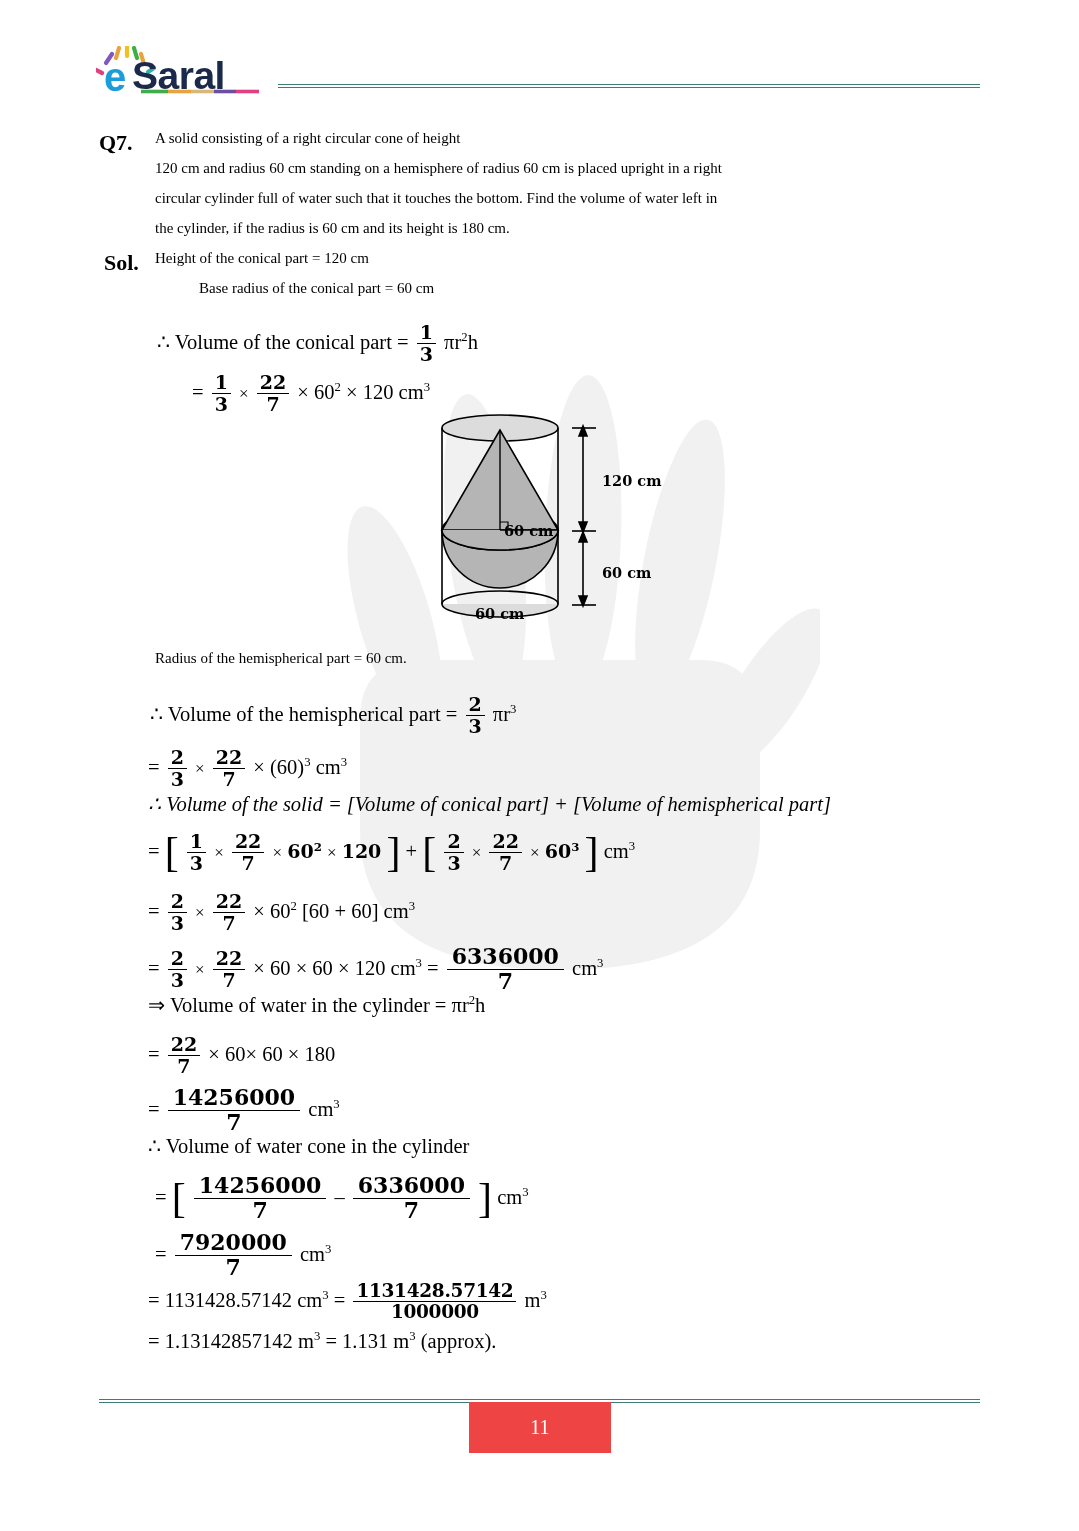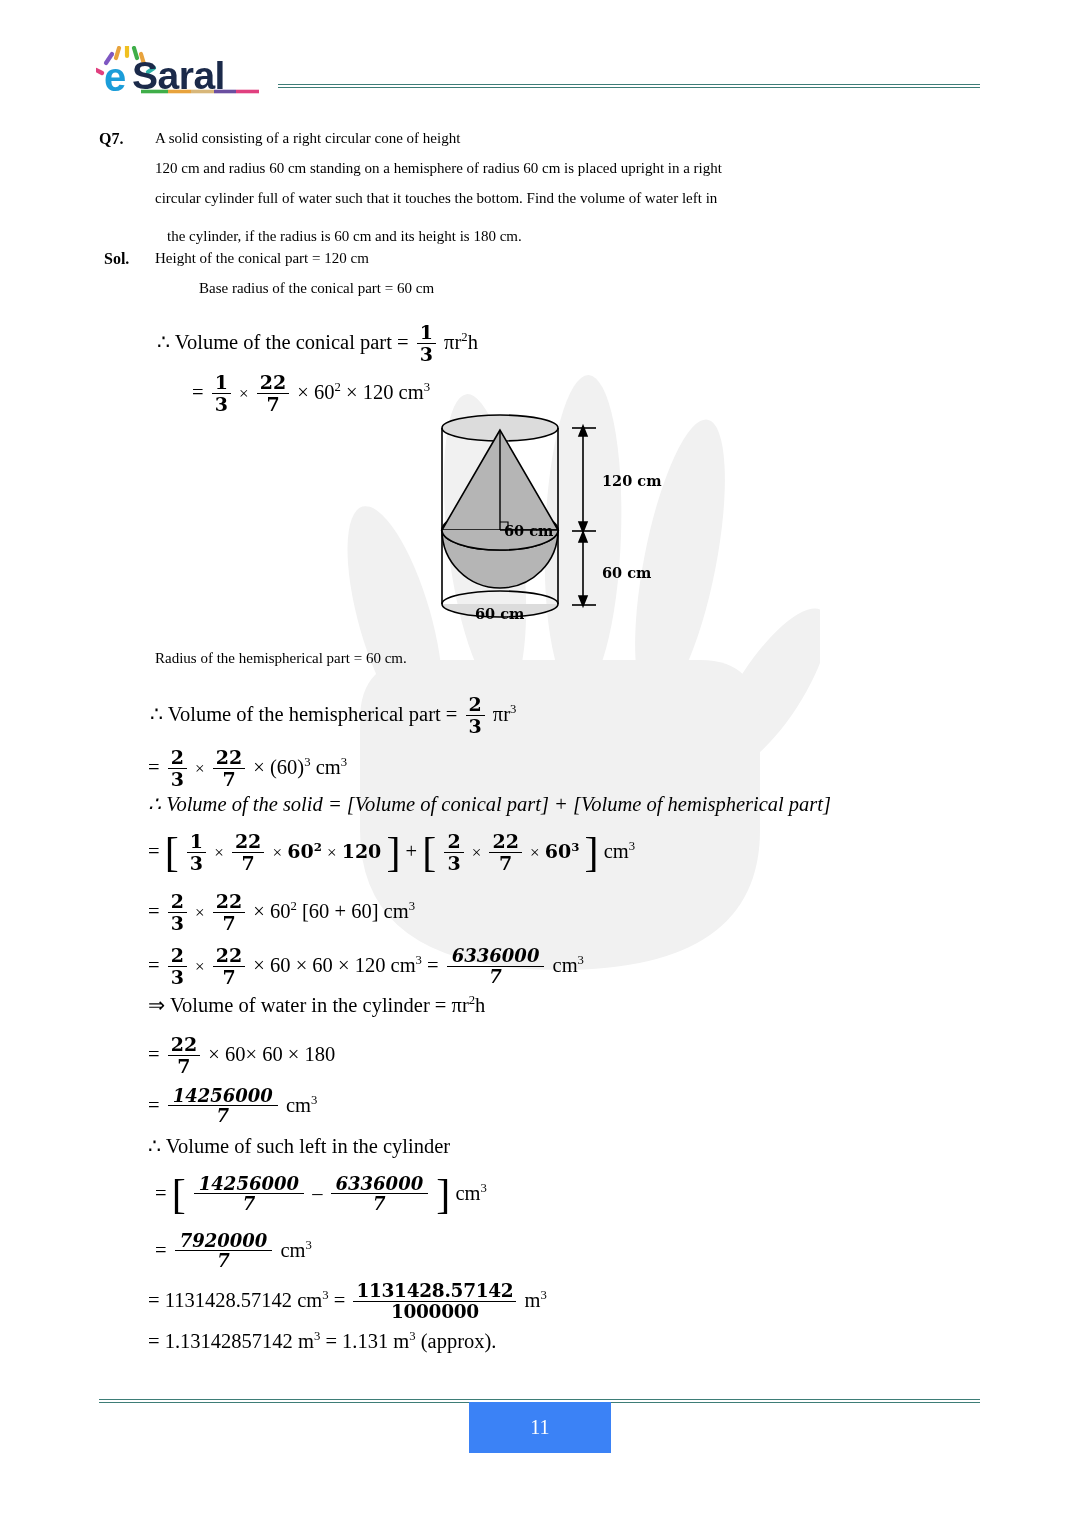--- a/index.html
+++ b/index.html
@@ -67,21 +67,21 @@
     left: 0; top: 0;
     width: 1079px;
     z-index: 3;
   }
   .row {
     position: absolute;
     white-space: nowrap;
   }
   .qlabel {
     font-weight: bold;
-    font-size: 16px;
+    font-size: 22px;
   }
   .qtext, .stext {
     font-size: 15px;
   }
 
   
   .math { font-size: 20.5px; white-space: nowrap; }
   .frac {
     display: inline-flex;
     flex-direction: column;
@@ -92,21 +92,21 @@
     top: -1px;
   }
   .frac .num, .frac .den {
     font-weight: bold;
     font-size: 19px;
     line-height: 1.08;
     padding: 0 3px;
     font-family: "DejaVu Serif", serif;
   }
   .frac .num { border-bottom: 1.8px solid #000; }
-  .frac.wide .num, .frac.wide .den { font-size: 18px; padding: 0 5px; font-style: italic; }
+  .frac.wide .num, .frac.wide .den { font-size: 22px; padding: 0 5px; }
   .frac.big .num, .frac.big .den { font-size: 18.5px; letter-spacing: -0.3px; }
   sup.sm { font-size: 0.62em; vertical-align: super; line-height: 0; }
   .bk {
     display: inline-block;
     font-size: 42px;
     font-weight: 300;
     vertical-align: middle;
     line-height: 0.62;
     position: relative;
     top: -1px;
@@ -136,21 +136,21 @@
     border-bottom: 1.4px solid #3e7d77;
     box-sizing: border-box;
     z-index: 2;
   }
   #page-box {
     position: absolute;
     left: 469px;
     top: 1402px;
     width: 142px;
     height: 51px;
-    background: #3b82f6;
+    background: #ef4444;
     z-index: 3;
     display: flex;
     align-items: center;
     justify-content: center;
   }
   #page-num {
     color: #ffffff;
     font-size: 20px;
     font-family: "Liberation Serif", serif;
   }
@@ -198,21 +198,21 @@
 
   <div id="header-rule"></div>
 </div>
 
 <div id="content">
 
   <div class="row qlabel" style="left:99px; top:130px;">Q7.</div>
   <div class="row qtext" style="left:155px; top:130px;">A solid consisting of a right circular cone of height</div>
   <div class="row qtext" style="left:155px; top:160px;">120 cm and radius 60 cm standing on a hemisphere of radius 60 cm is placed upright in a right</div>
   <div class="row qtext" style="left:155px; top:190px;">circular cylinder full of water such that it touches the bottom. Find the volume of water left in</div>
-  <div class="row qtext" style="left:155px; top:228px;margin-left:12px;">the cylinder, if the radius is 60 cm and its height is 180 cm.</div>
+  <div class="row qtext" style="left:155px; top:220px;">the cylinder, if the radius is 60 cm and its height is 180 cm.</div>
 
   <div class="row qlabel" style="left:104px; top:250px;">Sol.</div>
   <div class="row stext" style="left:155px; top:250px;">Height of the conical part = 120 cm</div>
   <div class="row stext" style="left:155px; top:280px;margin-left:44px;">Base radius of the conical part = 60 cm</div>
 
   <div class="row math" style="left:157px; top:323px;">
     <span>∴</span>
     <span>Volume of the conical part =</span>
     <span class="frac">
       <span class="num">1</span>
@@ -352,21 +352,21 @@
     <span>=</span>
     <span class="frac wide">
       <span class="num">14256000</span>
       <span class="den">7</span>
     </span>
     <span><span>cm</span><sup class="sm">3</sup></span>
   </div>
 
   <div class="row math" style="left:148px; top:1134px;">
     <span>∴</span>
-    <span>Volume of such left in the cylinder</span>
+    <span>Volume of water cone in the cylinder</span>
   </div>
 
   <div class="row math" style="left:155px; top:1175px;">
     <span>=</span>
     <span class="bk">[</span>
     <span class="frac wide">
       <span class="num">14256000</span>
       <span class="den">7</span>
     </span>
     <span>–</span>

